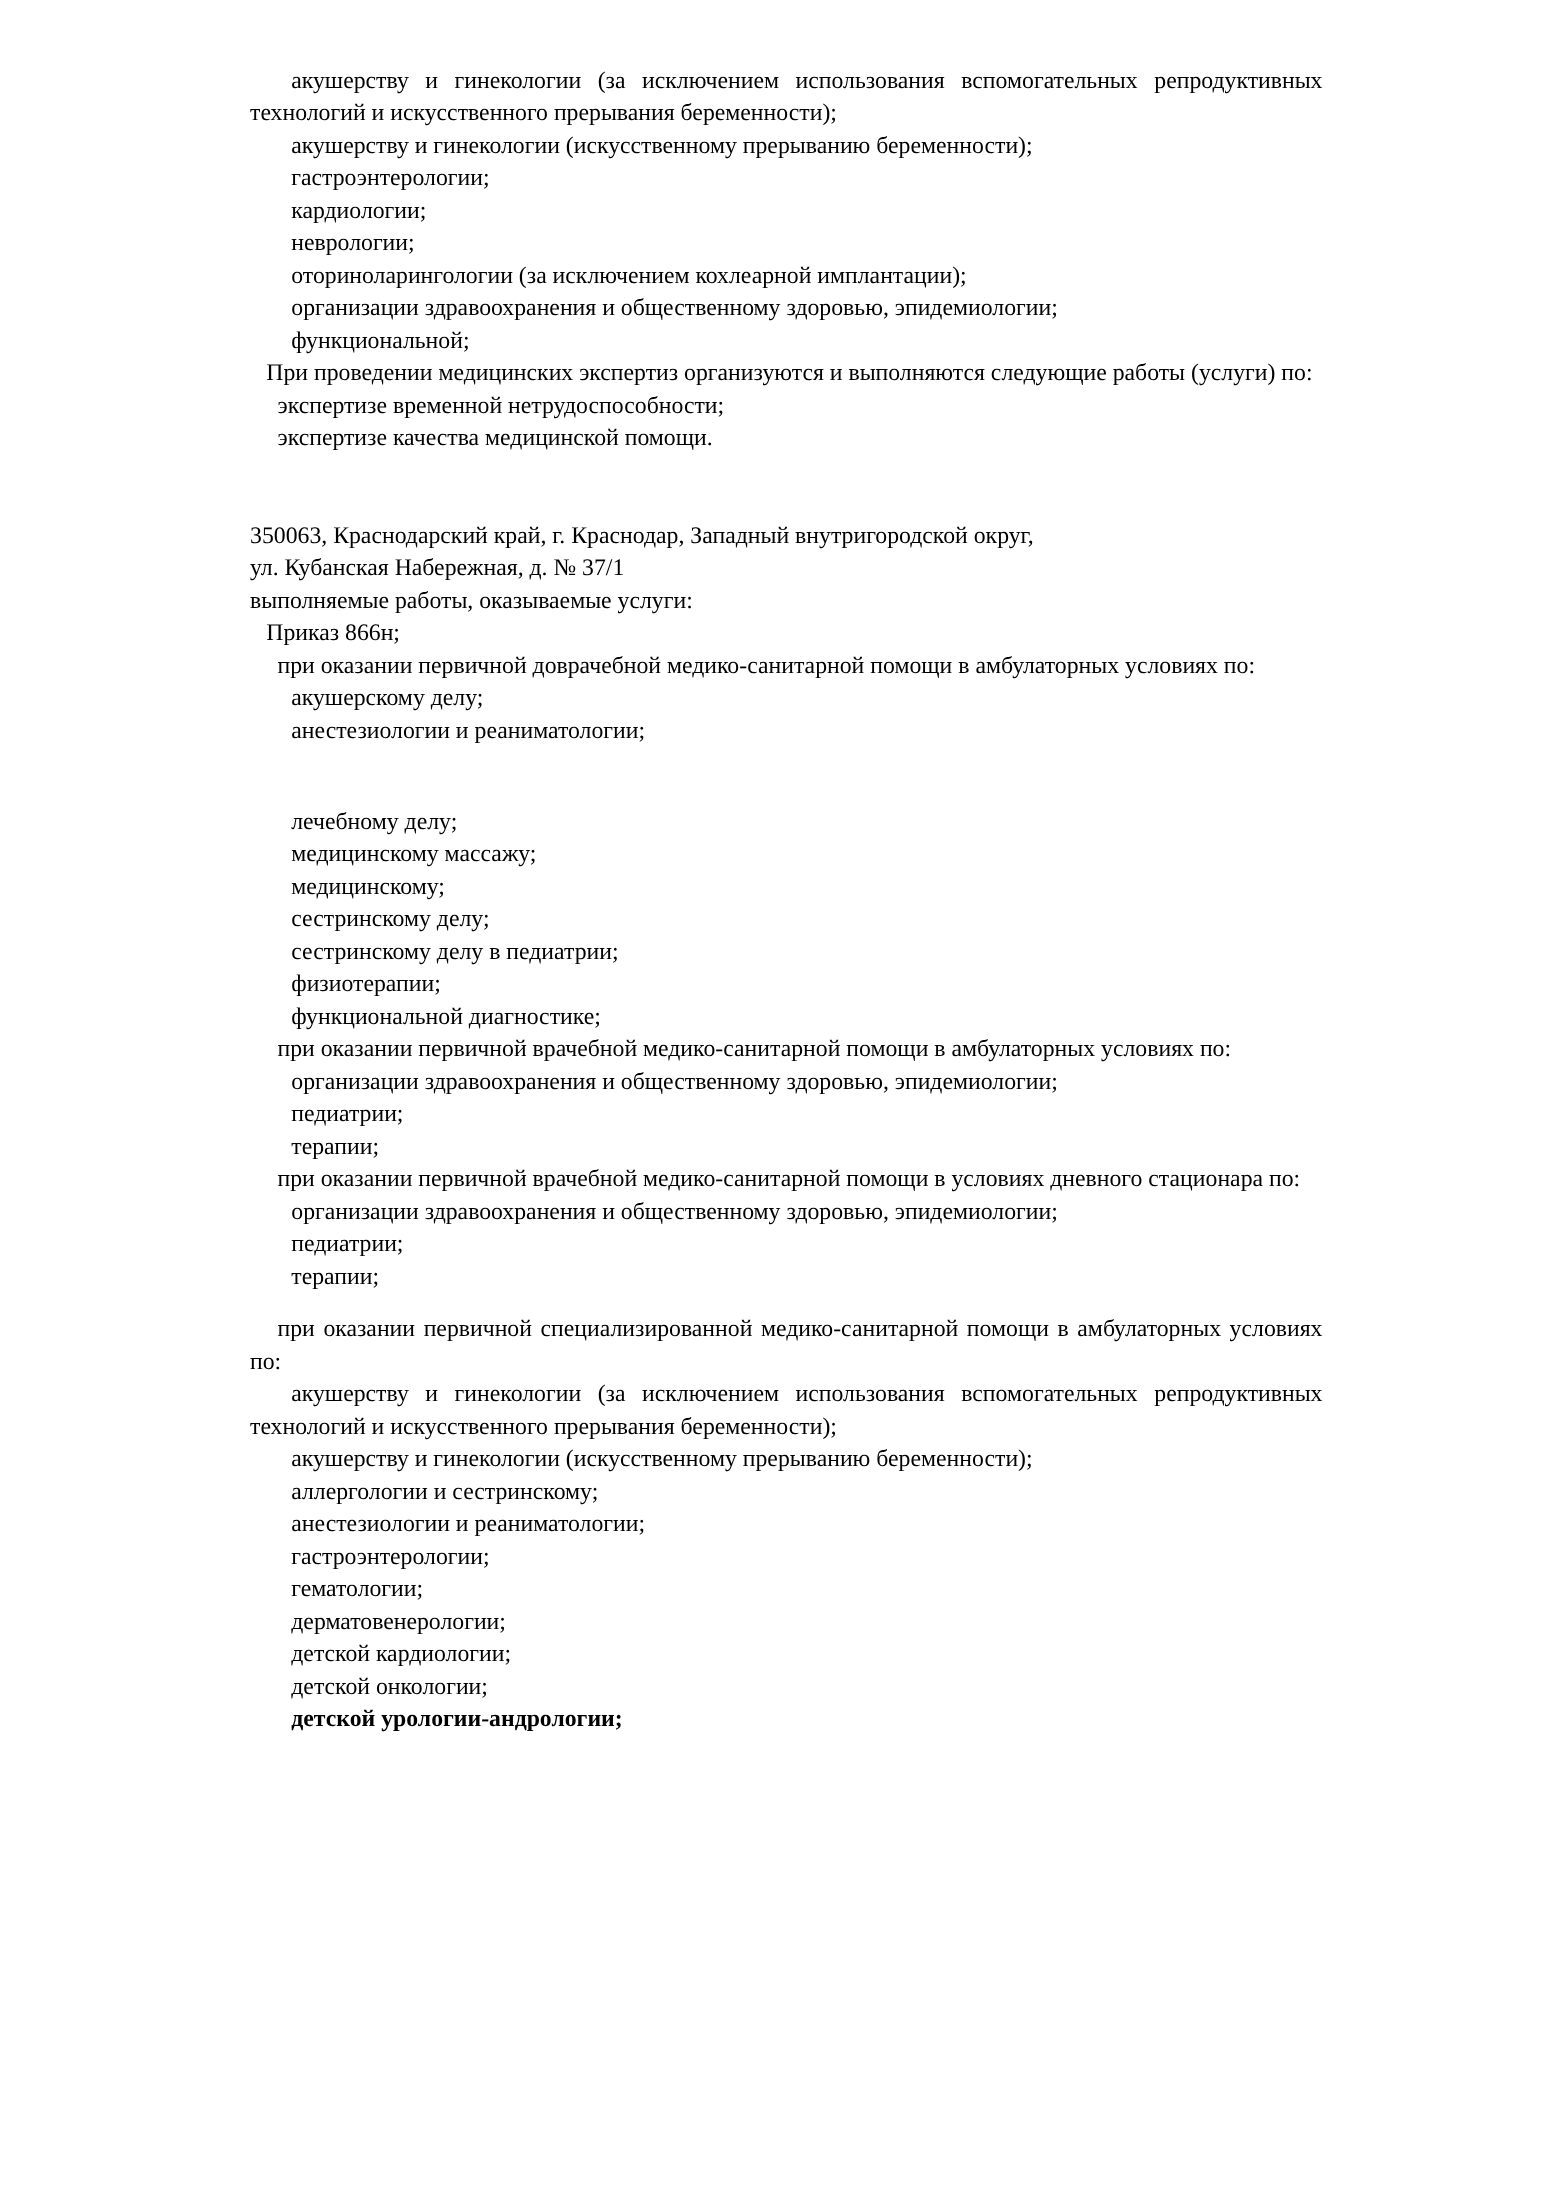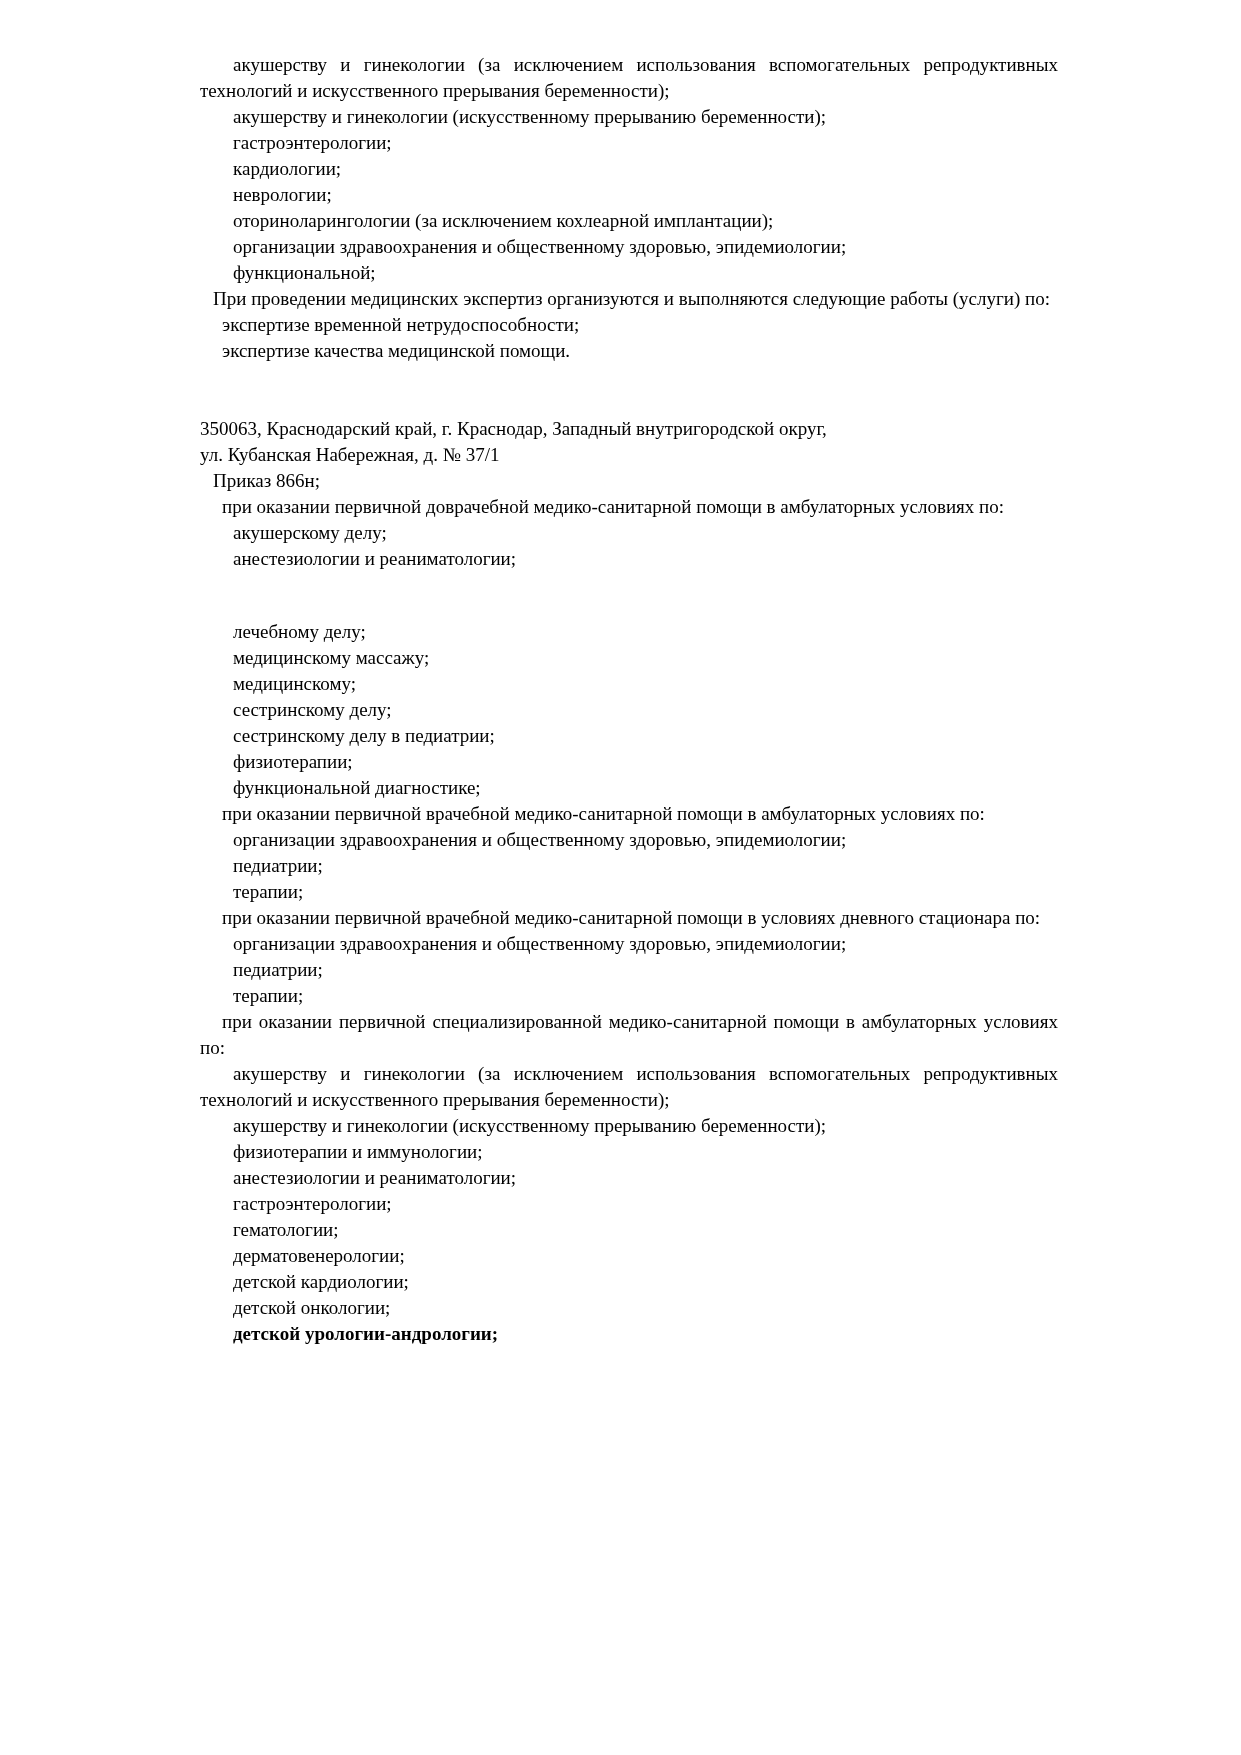--- a/index.html
+++ b/index.html
@@ -49,43 +49,44 @@
     <p class="line" style="text-indent: 33px;">оториноларингологии (за исключением кохлеарной имплантации);</p>
     <p class="line" style="text-indent: 33px;">организации здравоохранения и общественному здоровью, эпидемиологии;</p>
     <p class="line" style="text-indent: 33px;">функциональной;</p>
     <p class="line justify" style="text-indent: 13px;">При проведении медицинских экспертиз организуются и выполняются следующие работы (услуги) по:</p>
     <p class="line" style="text-indent: 22px;">экспертизе временной нетрудоспособности;</p>
     <p class="line" style="text-indent: 22px;">экспертизе качества медицинской помощи.</p>
     <p class="line blank" style="text-indent: 0px;"></p>
     <p class="line blank" style="text-indent: 0px;"></p>
     <p class="line" style="text-indent: 0px;">350063, Краснодарский край, г. Краснодар, Западный внутригородской округ,</p>
     <p class="line" style="text-indent: 0px;">ул. Кубанская Набережная, д. № 37/1</p>
+    <p class="line" style="text-indent: 0px;">выполняемые работы, оказываемые услуги:</p>
     <p class="line" style="text-indent: 13px;">Приказ 866н;</p>
     <p class="line justify" style="text-indent: 22px;">при оказании первичной доврачебной медико-санитарной помощи в амбулаторных условиях по:</p>
     <p class="line" style="text-indent: 33px; font-family: Liberation Serif, serif;">акушерскому делу;</p>
     <p class="line" style="text-indent: 33px;">анестезиологии и реаниматологии;</p>
     <p class="line" style="text-indent: 33px; margin-top: 47px;">лечебному делу;</p>
     <p class="line" style="text-indent: 33px;">медицинскому массажу;</p>
     <p class="line" style="text-indent: 33px;">медицинскому;</p>
     <p class="line" style="text-indent: 33px;">сестринскому делу;</p>
     <p class="line" style="text-indent: 33px;">сестринскому делу в педиатрии;</p>
     <p class="line" style="text-indent: 33px;">физиотерапии;</p>
     <p class="line" style="text-indent: 33px;">функциональной диагностике;</p>
     <p class="line justify" style="text-indent: 22px;">при оказании первичной врачебной медико-санитарной помощи в амбулаторных условиях по:</p>
     <p class="line" style="text-indent: 33px;">организации здравоохранения и общественному здоровью, эпидемиологии;</p>
     <p class="line" style="text-indent: 33px;">педиатрии;</p>
     <p class="line" style="text-indent: 33px;">терапии;</p>
     <p class="line justify" style="text-indent: 22px;">при оказании первичной врачебной медико-санитарной помощи в условиях дневного стационара по:</p>
     <p class="line" style="text-indent: 33px;">организации здравоохранения и общественному здоровью, эпидемиологии;</p>
     <p class="line" style="text-indent: 33px;">педиатрии;</p>
     <p class="line" style="text-indent: 33px;">терапии;</p>
-    <p class="line justify" style="text-indent: 22px;">при оказании первичной специализированной медико-санитарной помощи в амбулаторных условиях по:</p>
+    <p class="line justify" style="text-indent: 22px; margin-top: 16px;">при оказании первичной специализированной медико-санитарной помощи в амбулаторных условиях по:</p>
     <p class="line justify" style="text-indent: 33px;">акушерству и гинекологии (за исключением использования вспомогательных репродуктивных технологий и искусственного прерывания беременности);</p>
     <p class="line" style="text-indent: 33px;">акушерству и гинекологии (искусственному прерыванию беременности);</p>
-    <p class="line" style="text-indent: 33px;">физиотерапии и иммунологии;</p>
+    <p class="line" style="text-indent: 33px;">аллергологии и сестринскому;</p>
     <p class="line" style="text-indent: 33px;">анестезиологии и реаниматологии;</p>
     <p class="line" style="text-indent: 33px;">гастроэнтерологии;</p>
     <p class="line" style="text-indent: 33px;">гематологии;</p>
     <p class="line" style="text-indent: 33px;">дерматовенерологии;</p>
     <p class="line" style="text-indent: 33px;">детской кардиологии;</p>
     <p class="line" style="text-indent: 33px;">детской онкологии;</p>
     <p class="line" style="text-indent: 33px; font-weight: bold;">детской урологии-андрологии;</p>
   </div>
 
 </body></html>

